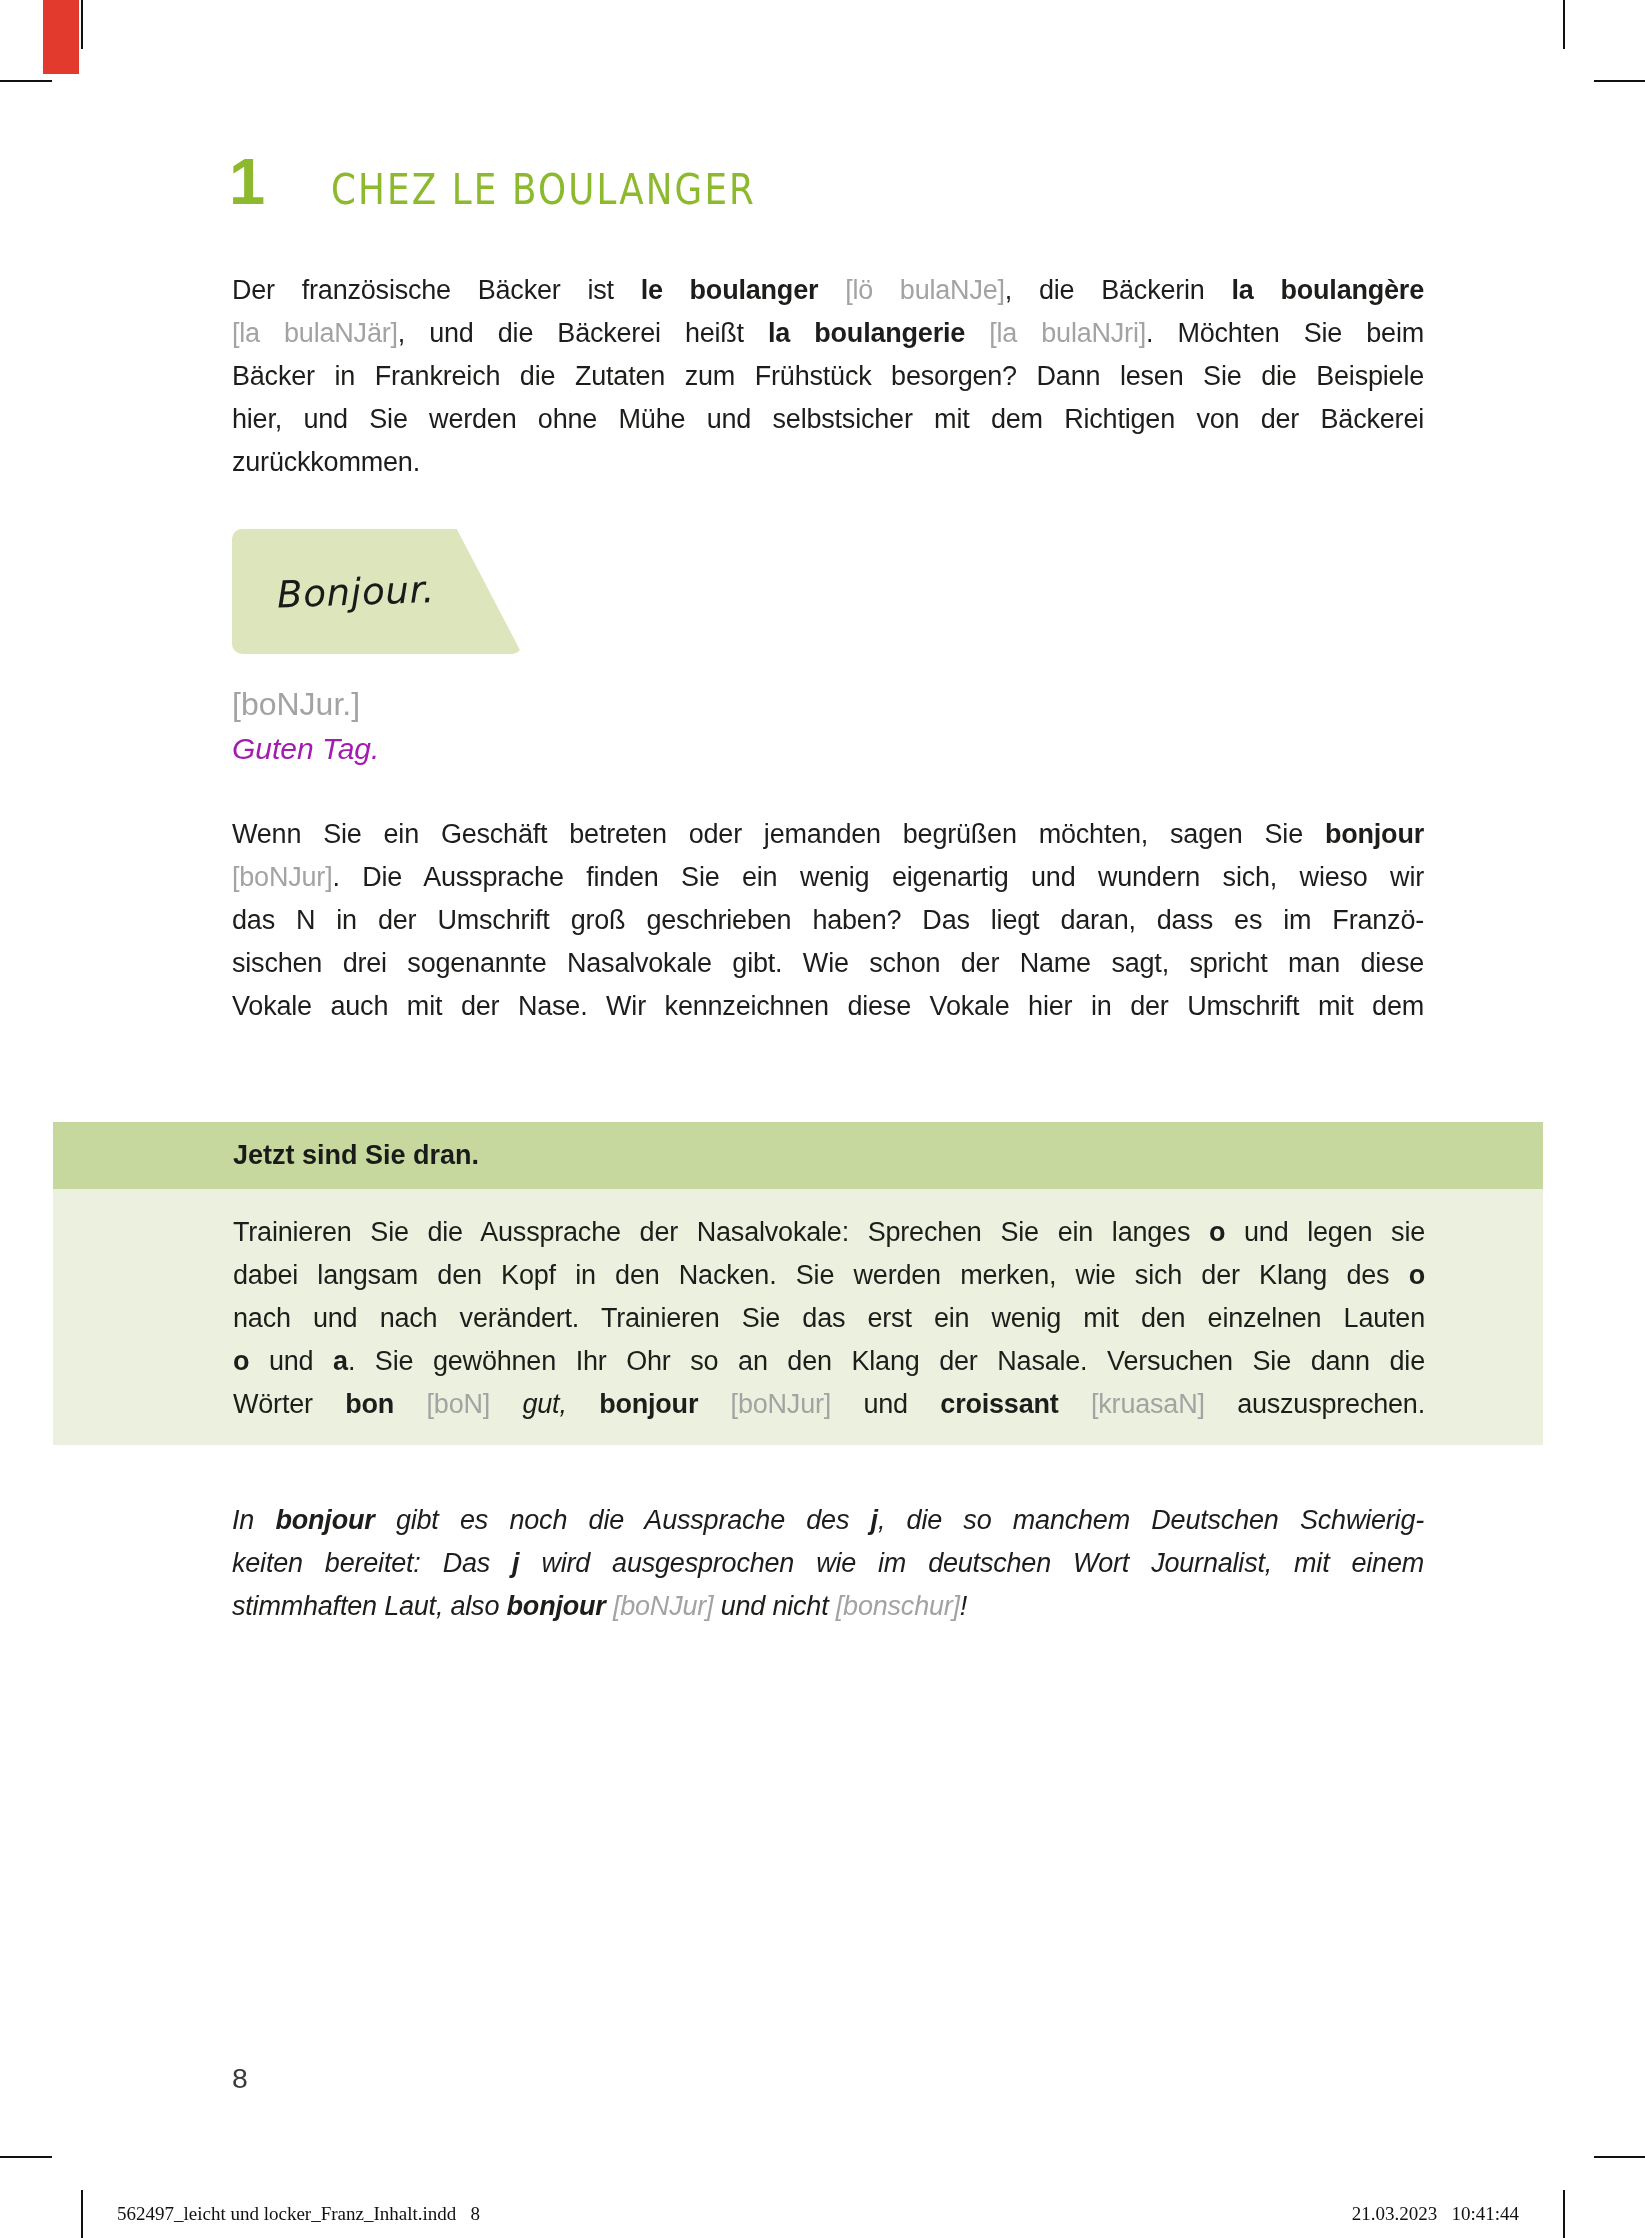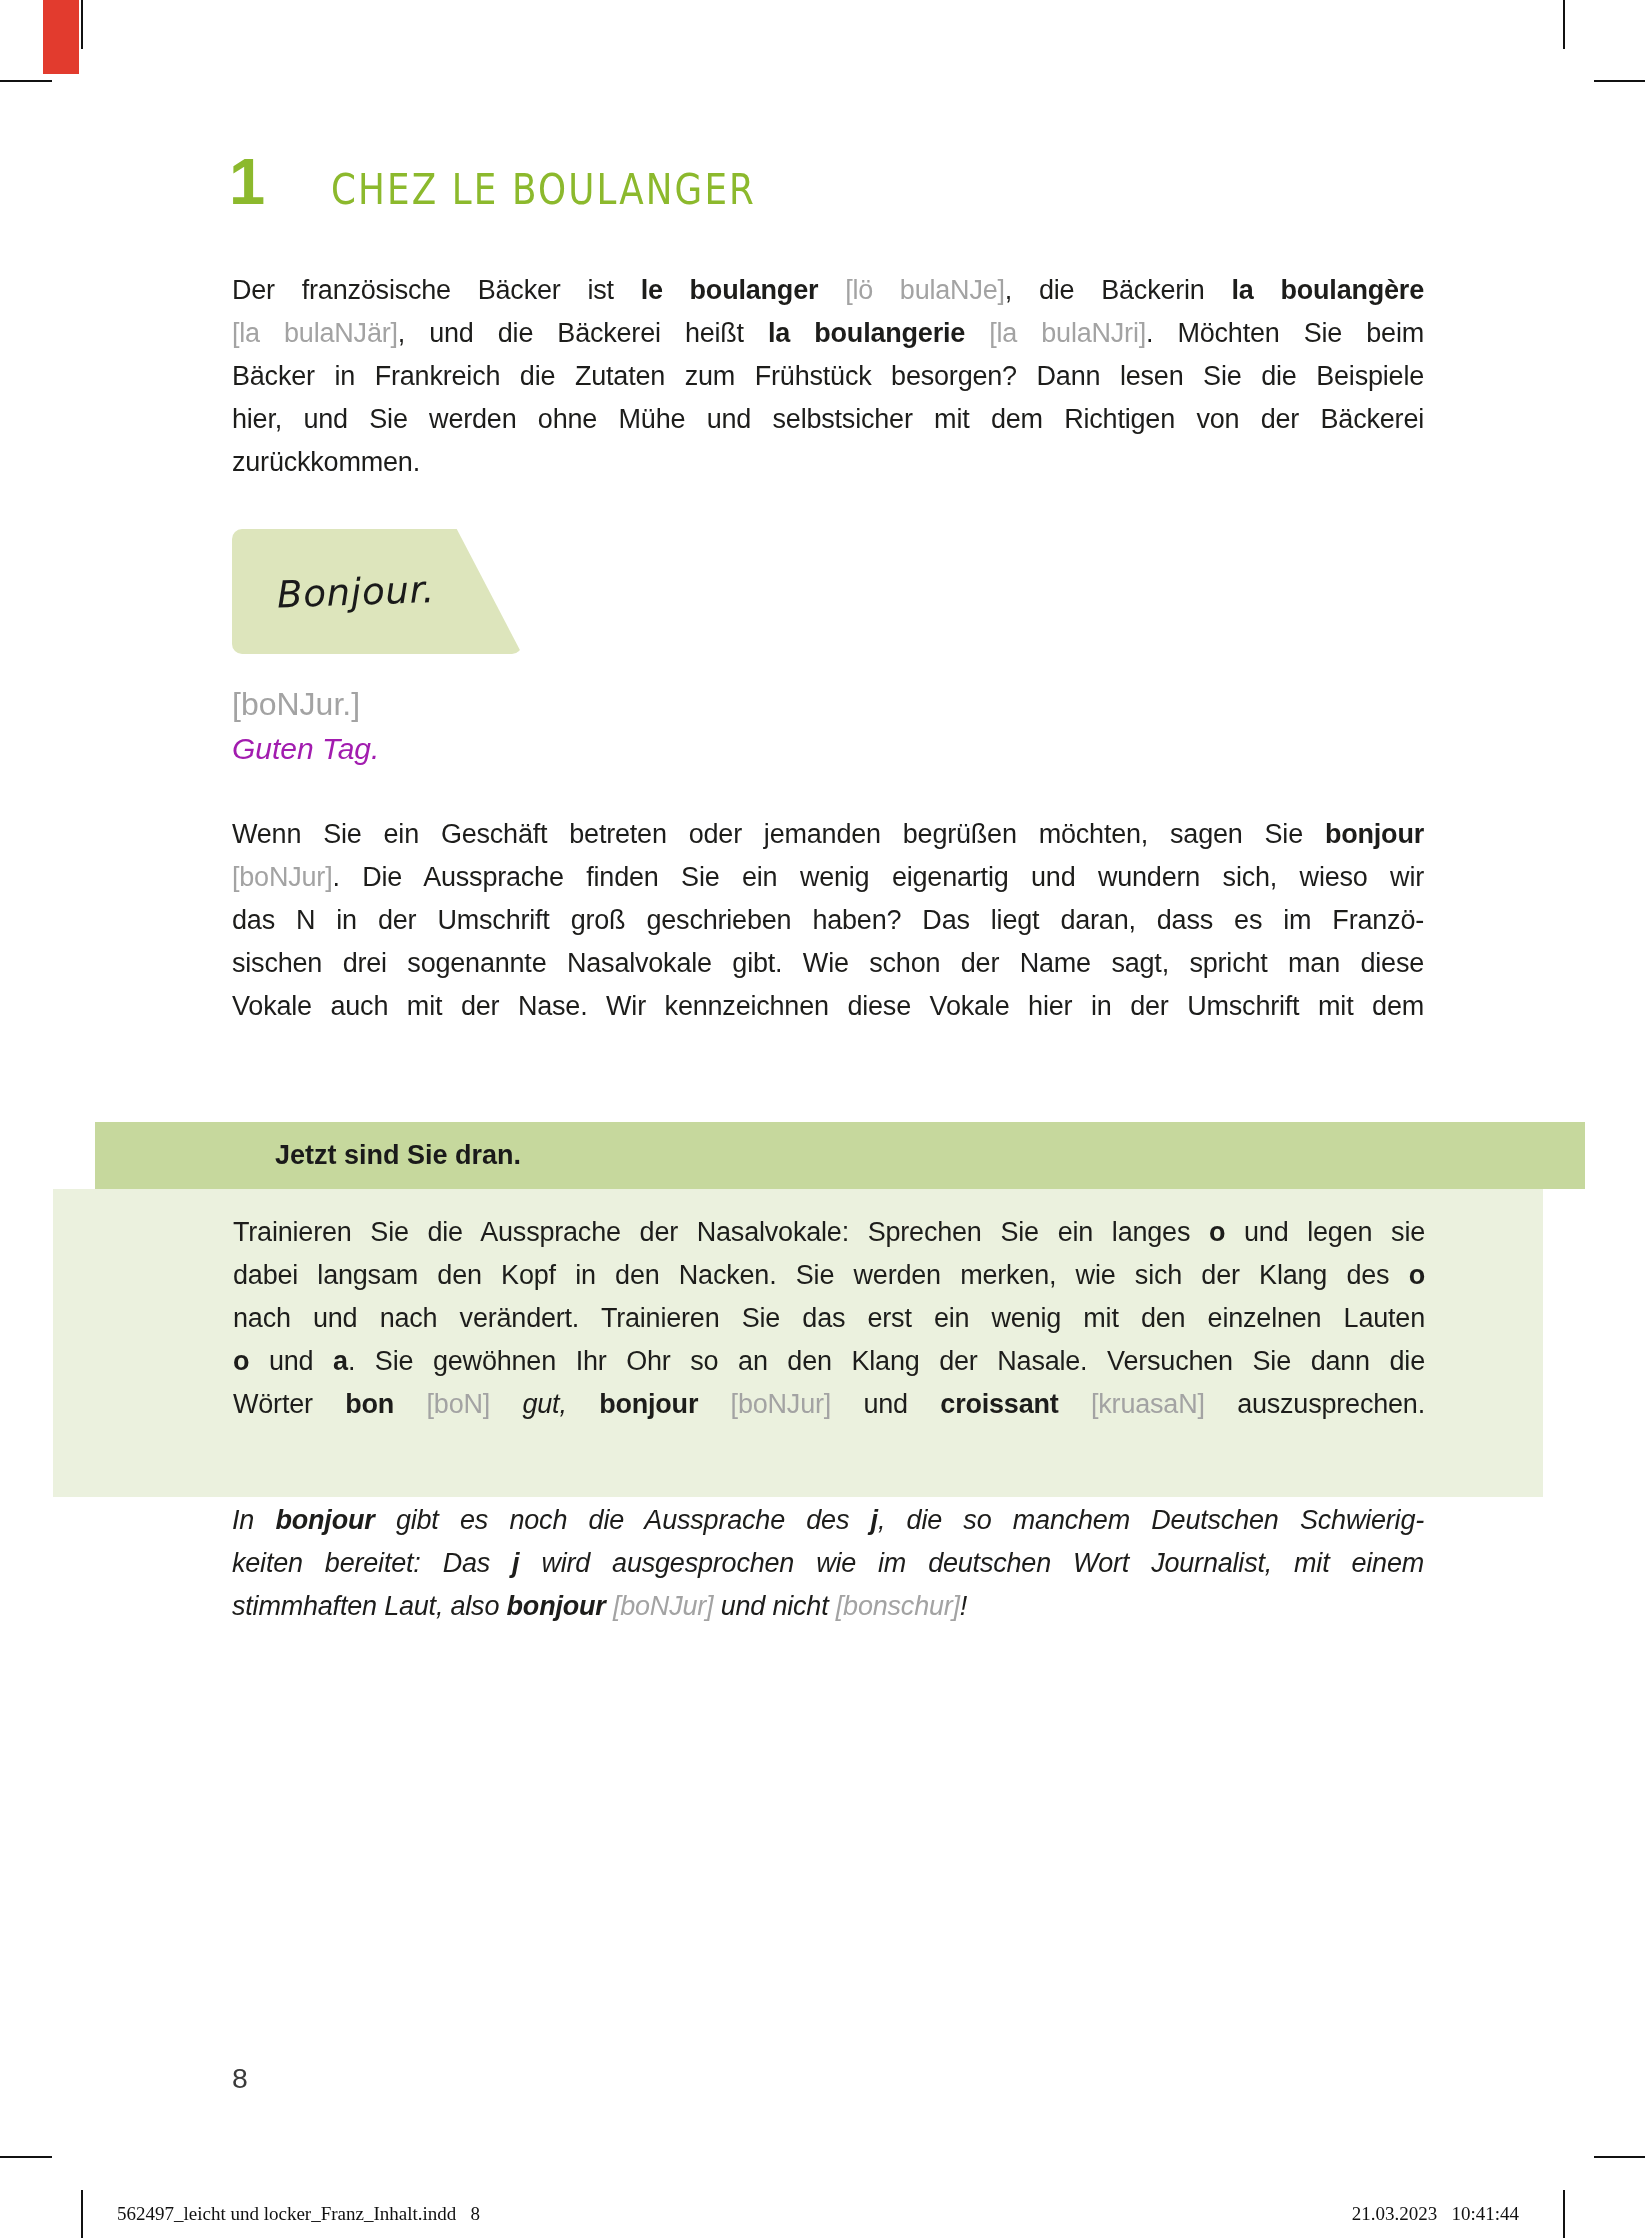--- a/index.html
+++ b/index.html
@@ -49,25 +49,25 @@
   .bubble-text{
     font-family:"DejaVu Sans",sans-serif;font-style:italic;
     font-size:37px;color:#1a1a1a;transform:rotate(-2deg);padding-right:43px;letter-spacing:0.8px;
   }
   .phonetic{position:absolute;left:232px;top:686px;font-size:32px;line-height:37px;color:var(--phonetic_gray,#a3a3a3);}
   .translation{position:absolute;left:232px;top:731px;font-size:30px;line-height:35px;font-style:italic;color:#a21caf;}
   
   .band{
     position:absolute;left:53px;top:1122px;width:1490px;height:67px;
     background:var(--band_green,#c6d89d);
-    display:flex;align-items:center;margin-left:42px;
+    display:flex;align-items:center;
   }
   .band-title{margin-left:180px;font-size:27px;font-weight:700;color:#1a1a1a;}
   .panel{
-    position:absolute;left:53px;top:1189px;width:1490px;height:308px;
+    position:absolute;left:53px;top:1189px;width:1490px;height:256px;
     background:var(--panel_green,#ebf1de);
   }
   .panel-para{margin-left:180px;padding-top:22px;width:1192px;}
   
   .page-num{position:absolute;left:232px;top:2062px;font-size:28.4px;color:#3a3a3a;}
   .pre{white-space:pre;}
   .footer-left{position:absolute;left:117px;top:2203px;font-family:"Liberation Serif",serif;font-size:19px;color:#111;}
   .footer-right{position:absolute;right:127px;top:2203px;font-family:"Liberation Serif",serif;font-size:19px;color:#111;}
 </style>
 </head>

